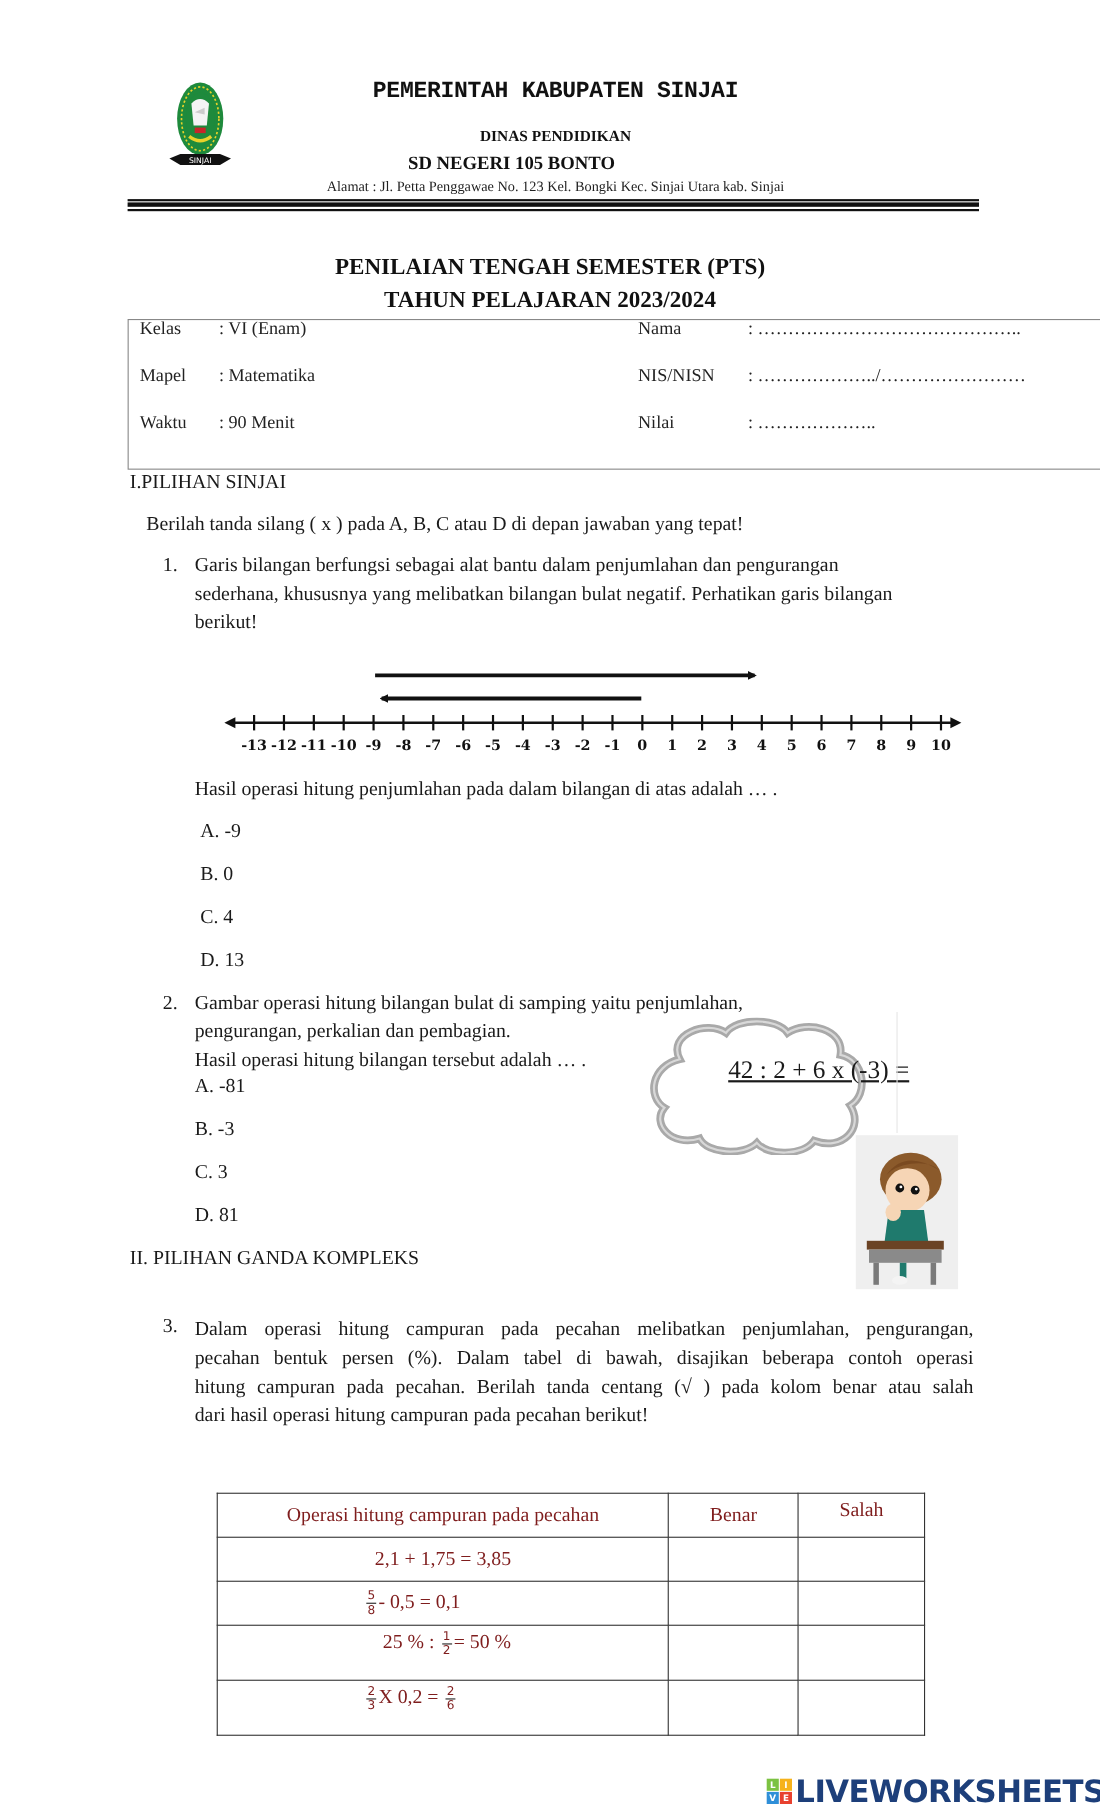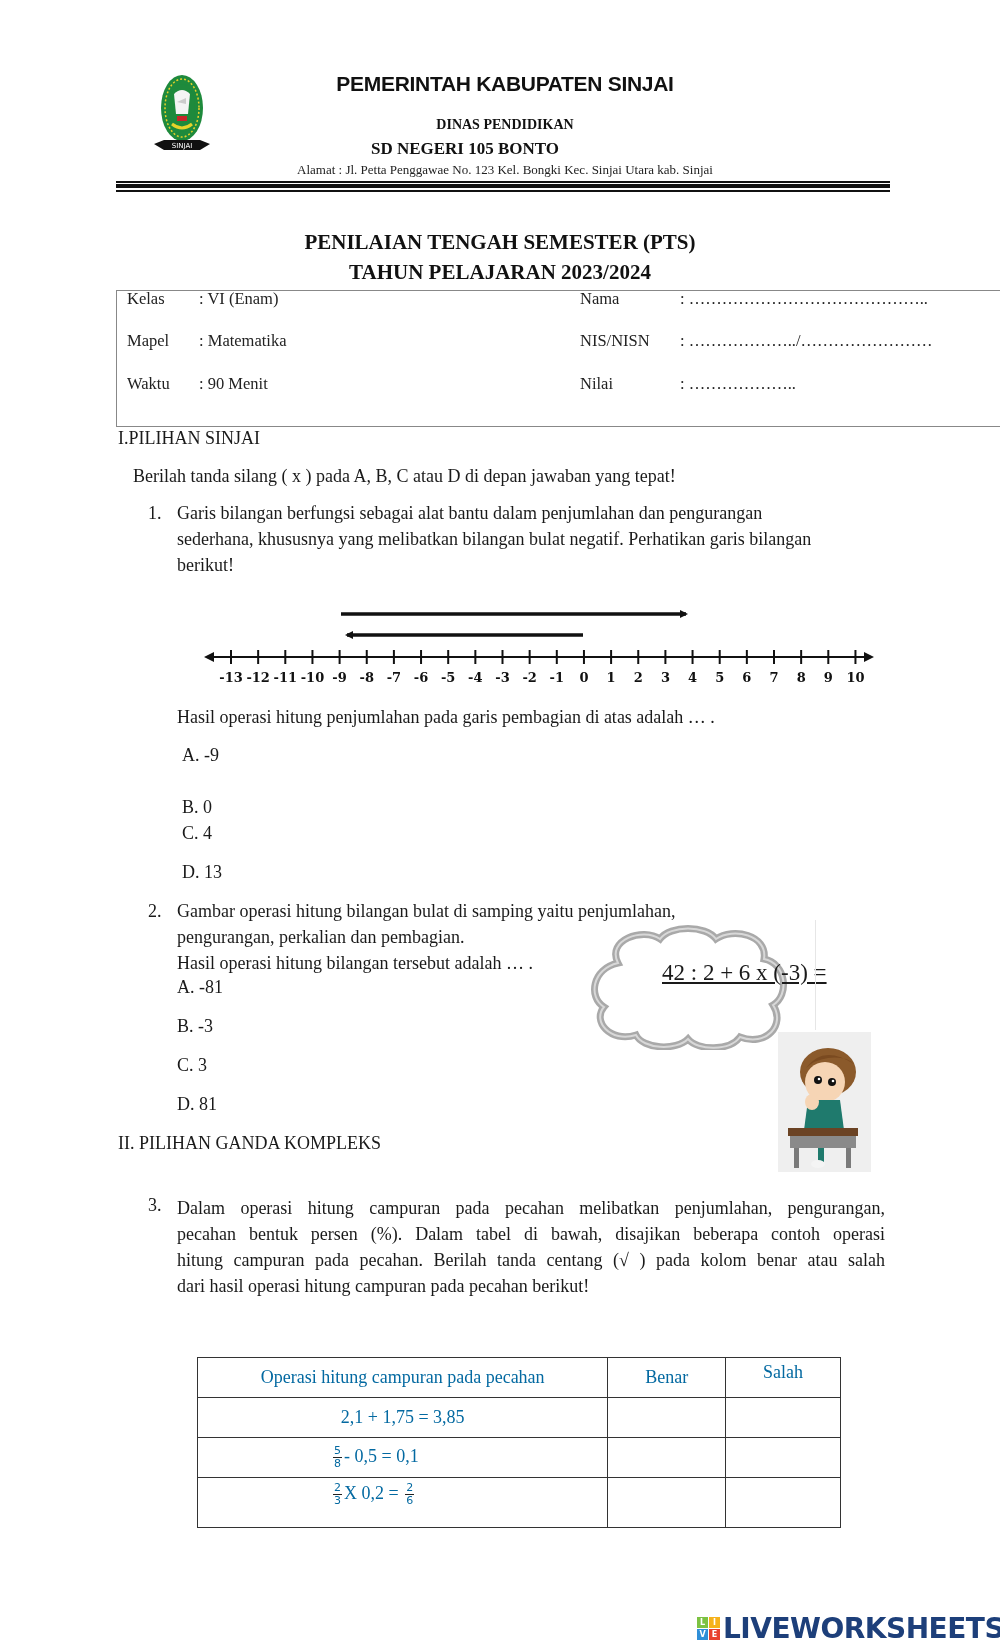--- a/index.html
+++ b/index.html
@@ -1,19 +1,19 @@
 <!DOCTYPE html>
 <html><head>
 <meta charset="utf-8">
 <style>
   * { box-sizing: border-box; margin: 0; padding: 0; }
   html, body { width: 1000px; height: 1647px; background: #ffffff; overflow: hidden; }
   body { position: relative; font-family: "Liberation Serif", serif; color: #1a1a1a; }
   .abs { position: absolute; }
-  .hdr { font-family: Liberation Sans, sans-serif; font-weight: bold; color: #111; white-space: nowrap; }
+  .hdr { font-family: Liberation Mono, monospace; font-weight: bold; color: #111; white-space: nowrap; }
   .serif { font-family: "Liberation Serif", serif; font-size: 18px; color: #1a1a1a; white-space: nowrap; }
 
   
   #t1 { top: 72px; left: 0; width: 1000px; padding-left: 10px; text-align: center; font-size: 21px; letter-spacing: -0.3px; }
   #t2 { top: 117px; left: 0; width: 1000px; padding-left: 10px; text-align: center; font-size: 14px; font-family: "Liberation Serif", serif; }
   #t3 { top: 139px; left: 0; width: 920px; padding-left: 10px; text-align: center; font-size: 17px; font-family: "Liberation Serif", serif; }
   #addr { top: 162px; left: 0; width: 1000px; padding-left: 10px; text-align: center; font-size: 13px; font-family: "Liberation Serif", serif; font-weight: normal; color: #222; }
   .rule { left: 116px; width: 774px; background: #111; }
 
   #title1 { top: 230px; left: 0; width: 1000px; text-align: center; font-size: 21px; font-family: "Liberation Serif", serif; }
@@ -25,21 +25,21 @@
   
   #numline { top: 590px; left: 200px; }
 
   
   #cloud { top: 925px; left: 588px; }
   #cloud-text { top: 960px; left: 662px; font-size: 23px; text-decoration: underline; }
   #vline { top: 920px; left: 815px; width: 1px; height: 110px; background: #e6e6e6; }
   #boy { top: 1032px; left: 778px; width: 93px; height: 140px; background: #efefef; }
 
   
-  #frac-table { position: absolute; top: 1357px; left: 197px; width: 644px; border-collapse: collapse; font-family: "Liberation Serif", serif; font-size: 18px; color: #0369a1; }
+  #frac-table { position: absolute; top: 1357px; left: 197px; width: 644px; border-collapse: collapse; font-family: "Liberation Serif", serif; font-size: 18px; color: #7f1d1d; }
   #frac-table td, #frac-table th { border: 1.2px solid #333; font-weight: normal; text-align: center; }
   .frac { display: inline-flex; flex-direction: column; align-items: center; vertical-align: middle; font-family: "DejaVu Sans", sans-serif; font-size: 11px; line-height: 12px; margin: 0 2px; }
   .frac .num { border-bottom: 1px solid #222; padding: 0 1px; }
   .frac .den { padding: 0 1px; }
 
   #lw { top: 1612px; left: 697px; }
   #lw-text { font-family: "DejaVu Sans", sans-serif; font-weight: bold; font-size: 28px; color: #1d3f7a; letter-spacing: -0.5px; }
 </style>
 </head>
 <body>
@@ -152,23 +152,23 @@
       <text x="574" y="92">7</text>
       <line x1="601.15" x2="601.15" y1="60" y2="74" stroke="#111" stroke-width="2"></line>
       <text x="601.15" y="92">8</text>
       <line x1="628.3" x2="628.3" y1="60" y2="74" stroke="#111" stroke-width="2"></line>
       <text x="628.3" y="92">9</text>
       <line x1="655.4499999999999" x2="655.4499999999999" y1="60" y2="74" stroke="#111" stroke-width="2"></line>
       <text x="655.4499999999999" y="92">10</text>
     </g>
 </svg>
 
-<div class="abs serif" style="top:707px;left:177px;">Hasil operasi hitung penjumlahan pada garis pembagian di atas adalah … .</div>
+<div class="abs serif" style="top:707px;left:177px;">Hasil operasi hitung penjumlahan pada dalam bilangan di atas adalah … .</div>
 <div class="abs serif" style="top:745px;left:182px;">A. -9</div>
-<div class="abs serif" style="top:784px;left:182px;margin-top:13px;">B. 0</div>
+<div class="abs serif" style="top:784px;left:182px;">B. 0</div>
 <div class="abs serif" style="top:823px;left:182px;">C.  4</div>
 <div class="abs serif" style="top:862px;left:182px;">D.  13</div>
 
 <div class="abs serif" style="top:901px;left:148px;">2.</div>
 <div class="abs serif" style="top:901px;left:177px;">Gambar operasi hitung bilangan bulat di samping yaitu penjumlahan,</div>
 <div class="abs serif" style="top:927px;left:177px;">pengurangan, perkalian dan pembagian.</div>
 <div class="abs serif" style="top:953px;left:177px;">Hasil operasi hitung bilangan tersebut adalah … .</div>
 
 <svg class="abs" id="cloud" width="205" height="125" viewBox="0 0 205 125">
   <path d="M30,38 C18,15 55,2 72,14 C82,0 118,0 128,14 C145,2 180,10 176,34 C198,38 202,70 185,80 C198,100 178,122 152,112 C142,126 110,126 100,114 C88,126 55,124 48,110 C22,118 4,96 16,82 C0,72 4,44 30,38 Z" fill="#ffffff" stroke="#a9a9a9" stroke-width="7"></path>
@@ -228,20 +228,31 @@
     <td style="text-align:left;padding-left:133px;">
       <span class="frac">
             <span class="num">5</span>
             <span class="den">8</span>
           </span><span>-  0,5 = 0,1</span>
     </td>
     <td></td>
     <td></td>
   </tr>
   <tr style="height:50px;">
+    <td style="text-align:left;padding-left:150px;vertical-align:top;padding-top:4px;">
+      <span>25 % :</span>
+      <span class="frac">
+            <span class="num">1</span>
+            <span class="den">2</span>
+          </span><span>= 50 %</span>
+    </td>
+    <td></td>
+    <td></td>
+  </tr>
+  <tr style="height:50px;">
     <td style="text-align:left;padding-left:133px;vertical-align:top;padding-top:4px;">
       <span class="frac">
             <span class="num">2</span>
             <span class="den">3</span>
           </span><span>X 0,2 =</span>
       <span class="frac">
             <span class="num">2</span>
             <span class="den">6</span>
           </span>
     </td>

